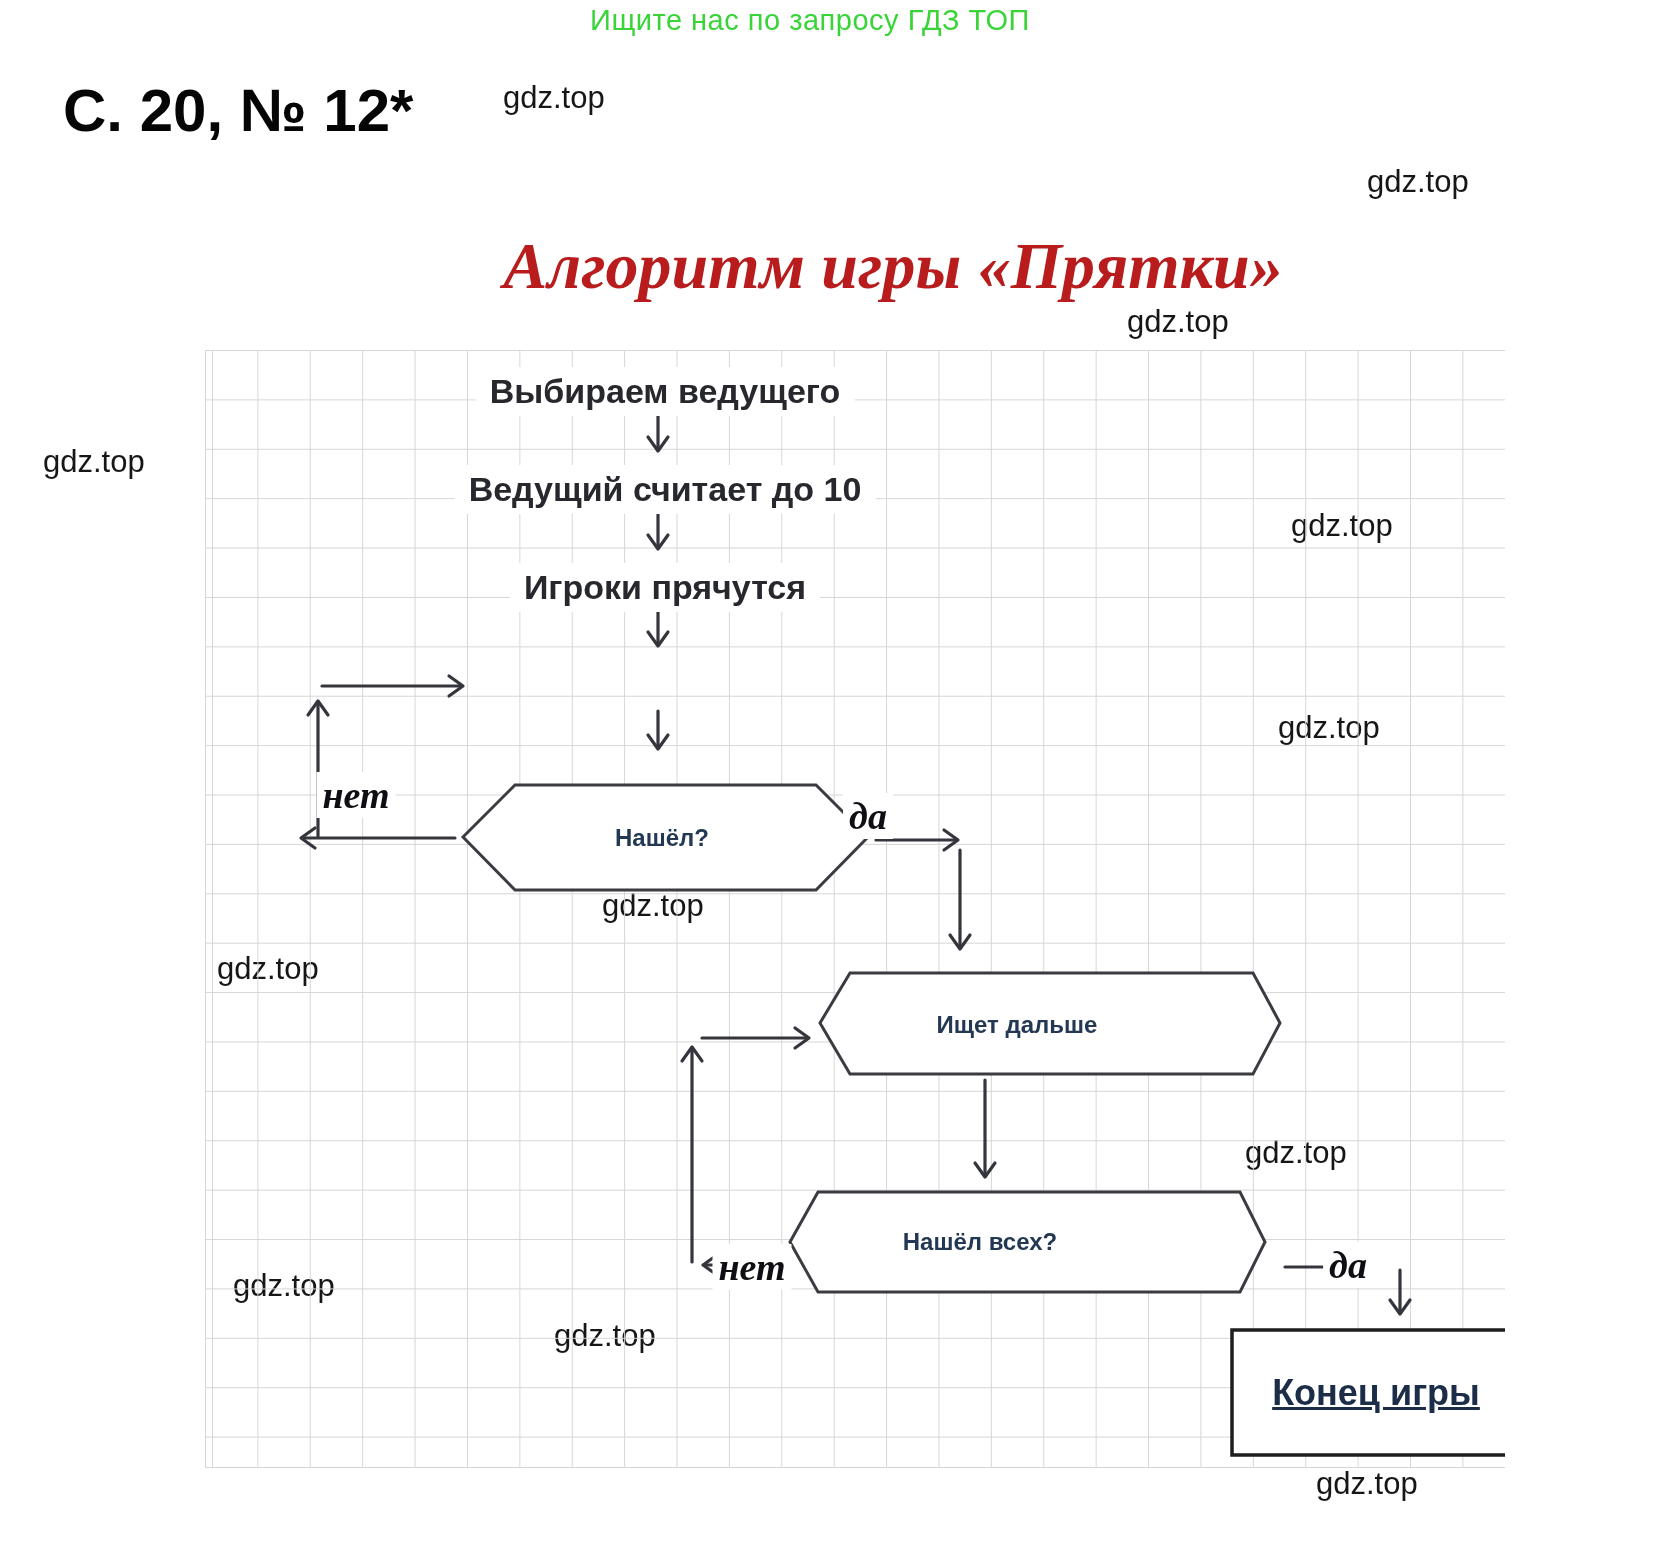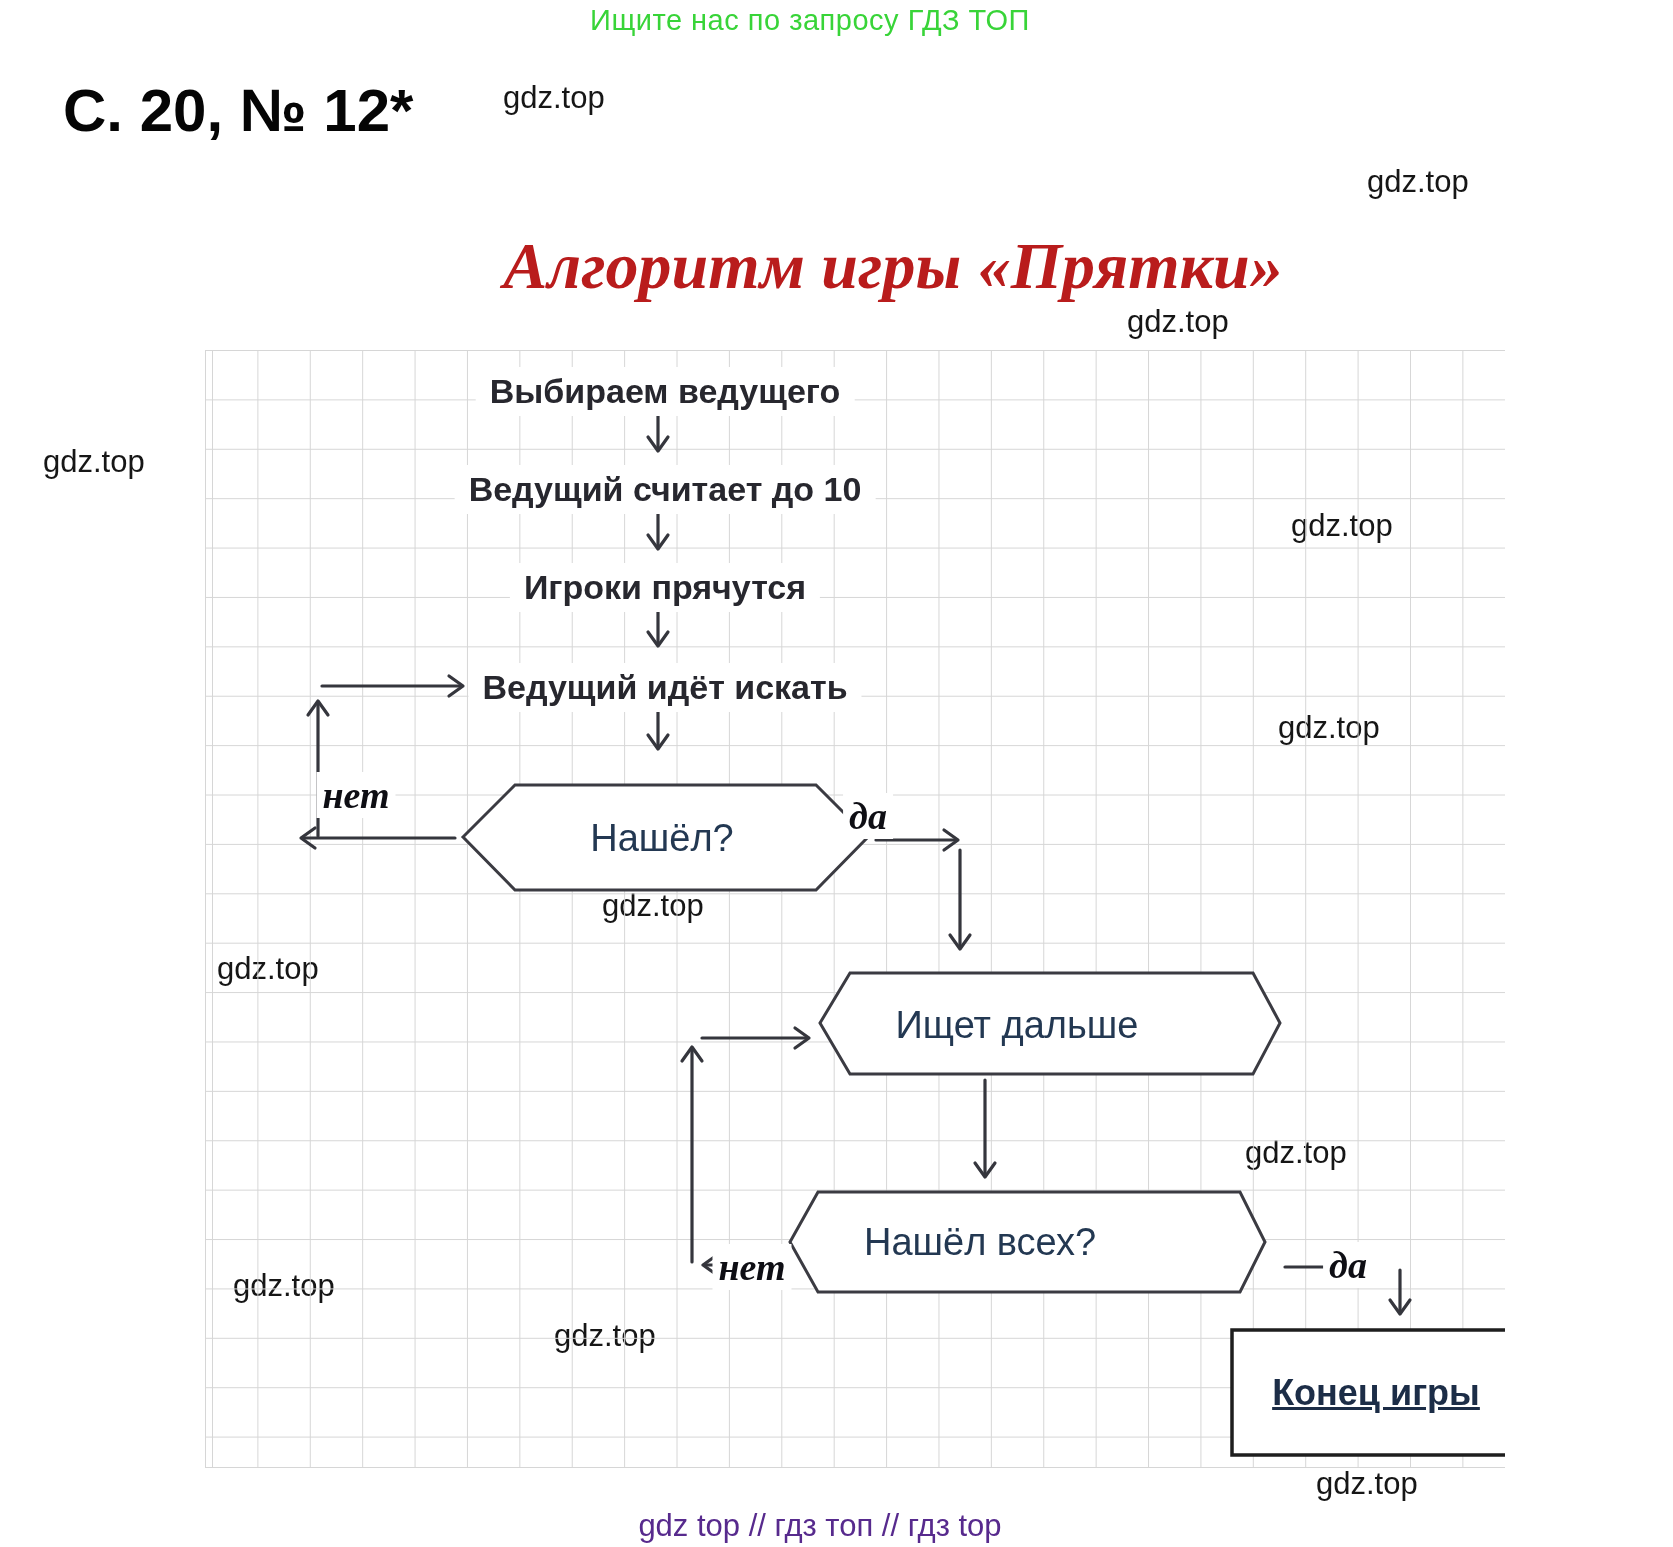--- a/index.html
+++ b/index.html
@@ -25,21 +25,21 @@
         background-size:52.4px 49.4px;
         border-right:1px solid #d6d6d6;border-bottom:1px solid #d6d6d6;}
   .grid::before{content:"";position:absolute;left:7px;top:0;width:1px;height:100%;background:#d6d6d6;}
 
   .shapes{position:absolute;left:0;top:0;width:1673px;height:1547px;}
 
   .step{position:absolute;transform:translateX(-50%);background:#ffffff;
         padding:5px 14px;font-weight:bold;font-size:34px;color:#27272e;white-space:nowrap;}
 
   .hexlabel{position:absolute;transform:translate(-50%,-50%);
-            font-weight:normal;font-size:38px;color:#233852;white-space:nowrap;}
+            font-weight:bold;font-size:24px;color:#233852;white-space:nowrap;}
 
   .terminal-label{position:absolute;transform:translate(-50%,-50%);
             font-weight:bold;font-size:36px;color:#1c2d47;white-space:nowrap;text-decoration:underline;}
 
   .branch{position:absolute;transform:translate(-50%,-50%);background:#ffffff;
           padding:1px 6px;font-family:"Liberation Serif",serif;font-style:italic;
           font-weight:bold;font-size:38px;color:#0e0e14;white-space:nowrap;margin-top:27px;}
 
   .footer{position:absolute;left:820px;top:1508px;transform:translateX(-50%);
           font-size:31px;color:#572a8d;white-space:nowrap;}
@@ -143,27 +143,25 @@
     <path class="hexagon" d="M 463 837 L 515 785 L 816 785 L 868 837 L 816 890 L 515 890 Z"></path>
     <path class="hexagon" d="M 820 1023 L 850 973 L 1253 973 L 1280 1023 L 1253 1074 L 850 1074 Z"></path>
     <path class="hexagon" d="M 790 1242 L 818 1192 L 1240 1192 L 1265 1242 L 1240 1292 L 818 1292 Z"></path>
 
     <rect class="terminal-box" x="1232" y="1330" width="288" height="125"></rect>
   </svg>
 
   <div class="step" style="left:665px;top:367px">Выбираем ведущего</div>
   <div class="step" style="left:665px;top:465px">Ведущий считает до 10</div>
   <div class="step" style="left:665px;top:563px">Игроки прячутся</div>
-  <div class="step" style="left:665px;top:663px">Ведущий идёт искать</div>
 
   <div class="hexlabel" style="left:662px;top:838px">Нашёл?</div>
   <div class="hexlabel" style="left:1017px;top:1025px">Ищет дальше</div>
   <div class="hexlabel" style="left:980px;top:1242px">Нашёл всех?</div>
   <div class="terminal-label" style="left:1376px;top:1393px">Конец игры</div>
 
   <div class="branch" style="left:356px;top:768px">нет</div>
   <div class="branch" style="left:868px;top:789px">да</div>
   <div class="branch" style="left:752px;top:1240px">нет</div>
   <div class="branch" style="left:1348px;top:1238px">да</div>
 
-  <div class="footer" style="color: rgb(87, 42, 141);">gdz top  //  гдз топ  //  гдз top</div>
 
 </div>
 
 </body></html>

